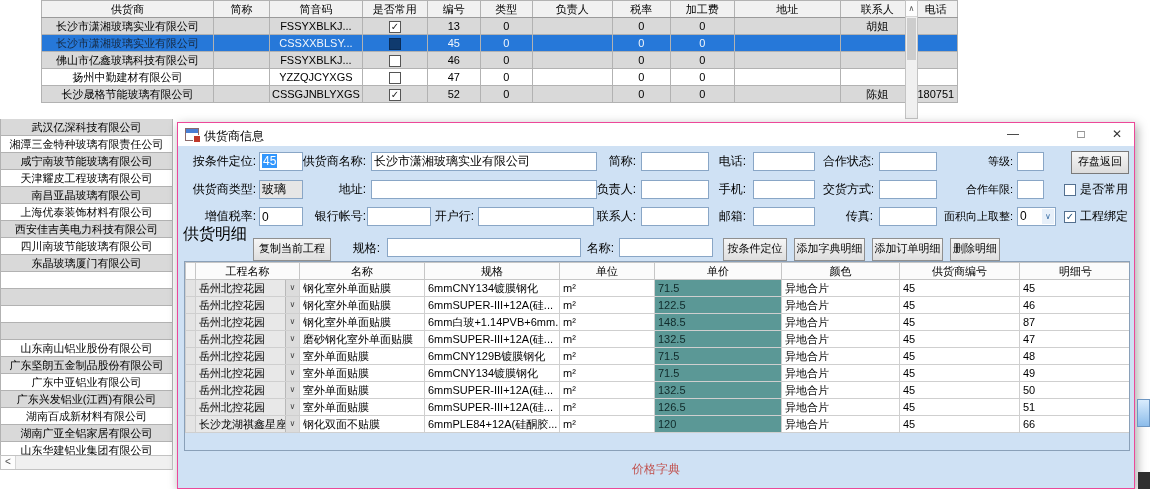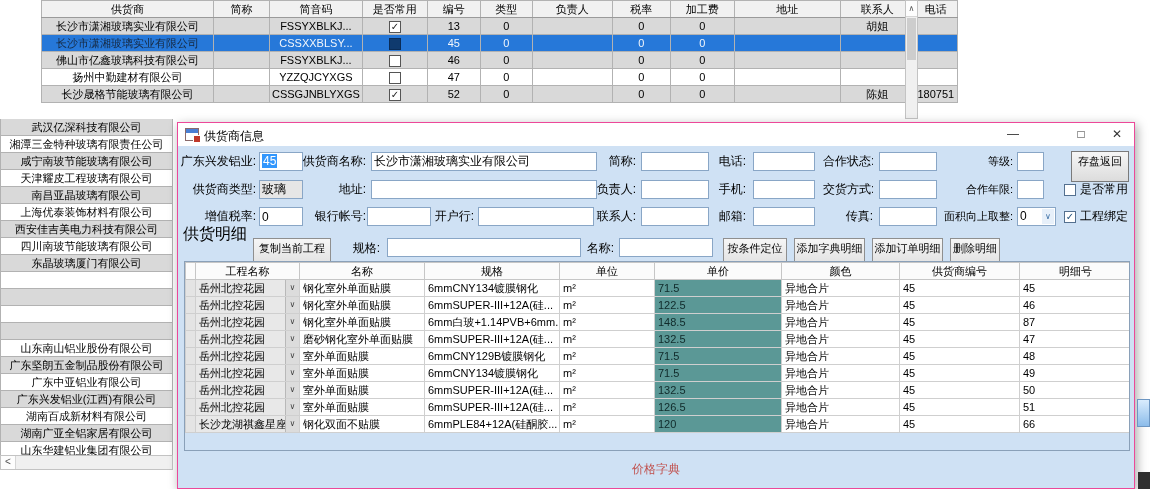--- a/index.html
+++ b/index.html
@@ -87,21 +87,21 @@
   .combo{left:839px;top:84px;width:39px;padding-right:13px}
   .combo .arrow{position:absolute;right:1px;top:1px;bottom:1px;width:12px;background:#e7f0fa;
     font-size:8px;line-height:15px;text-align:center;color:#3a6ea5}
 
   .ckrow { position:absolute; height:19px; line-height:19px; font-size:12px; white-space:nowrap; }
   .ck-common{left:886px;top:57px} .ck-bind{left:886px;top:84px}
   .ckrow .cbx { margin-right:4px; background:#fff; border-color:#54708f; color:#1f4e79; }
 
   .sec-lbl { position:absolute; left:5px; top:101px; font-size:16px; }
 
-  .btn { position:absolute; height:31px; background:linear-gradient(#f6f6f6,#dedede);
+  .btn { position:absolute; height:23px; background:linear-gradient(#f6f6f6,#dedede);
     border:1px solid #8f8f8f; font-size:11px; text-align:center; line-height:19px;
     font-family:inherit; color:#000; white-space:nowrap; overflow:hidden; }
   .btn-save { background:linear-gradient(#f6f6f6,#dcdcdc); border:1px solid #7a7a7a; }
   .btn-copy{left:75px;top:115px;width:78px}
   .lbl-spec{left:168px;top:116px;width:34px} .ipt-spec{left:209px;top:115px;width:194px}
   .lbl-nm{left:404px;top:116px;width:32px} .ipt-nm{left:441px;top:115px;width:94px}
   .btn-locate{left:545px;top:115px;width:64px}
   .btn-adddict{left:616px;top:115px;width:71px}
   .btn-addorder{left:694px;top:115px;width:71px}
   .btn-del{left:772px;top:115px;width:50px}
@@ -272,21 +272,21 @@
 
   <div class="dialog">
     <div class="titlebar">
       <span class="form-icon"></span>
       <span class="title-text">供货商信息</span>
       <span class="win-btn wb-min">—</span>
       <span class="win-btn wb-max">□</span>
       <span class="win-btn wb-close">✕</span>
     </div>
 
-    <div class="lbl l-r1c1">广东兴发铝业:</div>
+    <div class="lbl l-r1c1">按条件定位:</div>
     <div class="ipt i-r1c1"><span class="hl">45</span></div>
     <div class="lbl l-r1c2">供货商名称:</div>
     <input class="ipt i-r1c2" value="长沙市潇湘玻璃实业有限公司" style="">
     <div class="lbl l-r1c3">简称:</div>
     <input class="ipt i-r1c3" value="" style="">
     <div class="lbl l-r1c4">电话:</div>
     <input class="ipt i-r1c4" value="" style="">
     <div class="lbl l-r1c5">合作状态:</div>
     <input class="ipt i-r1c5" value="" style="">
     <div class="lbl l-r1c6">等级:</div>

